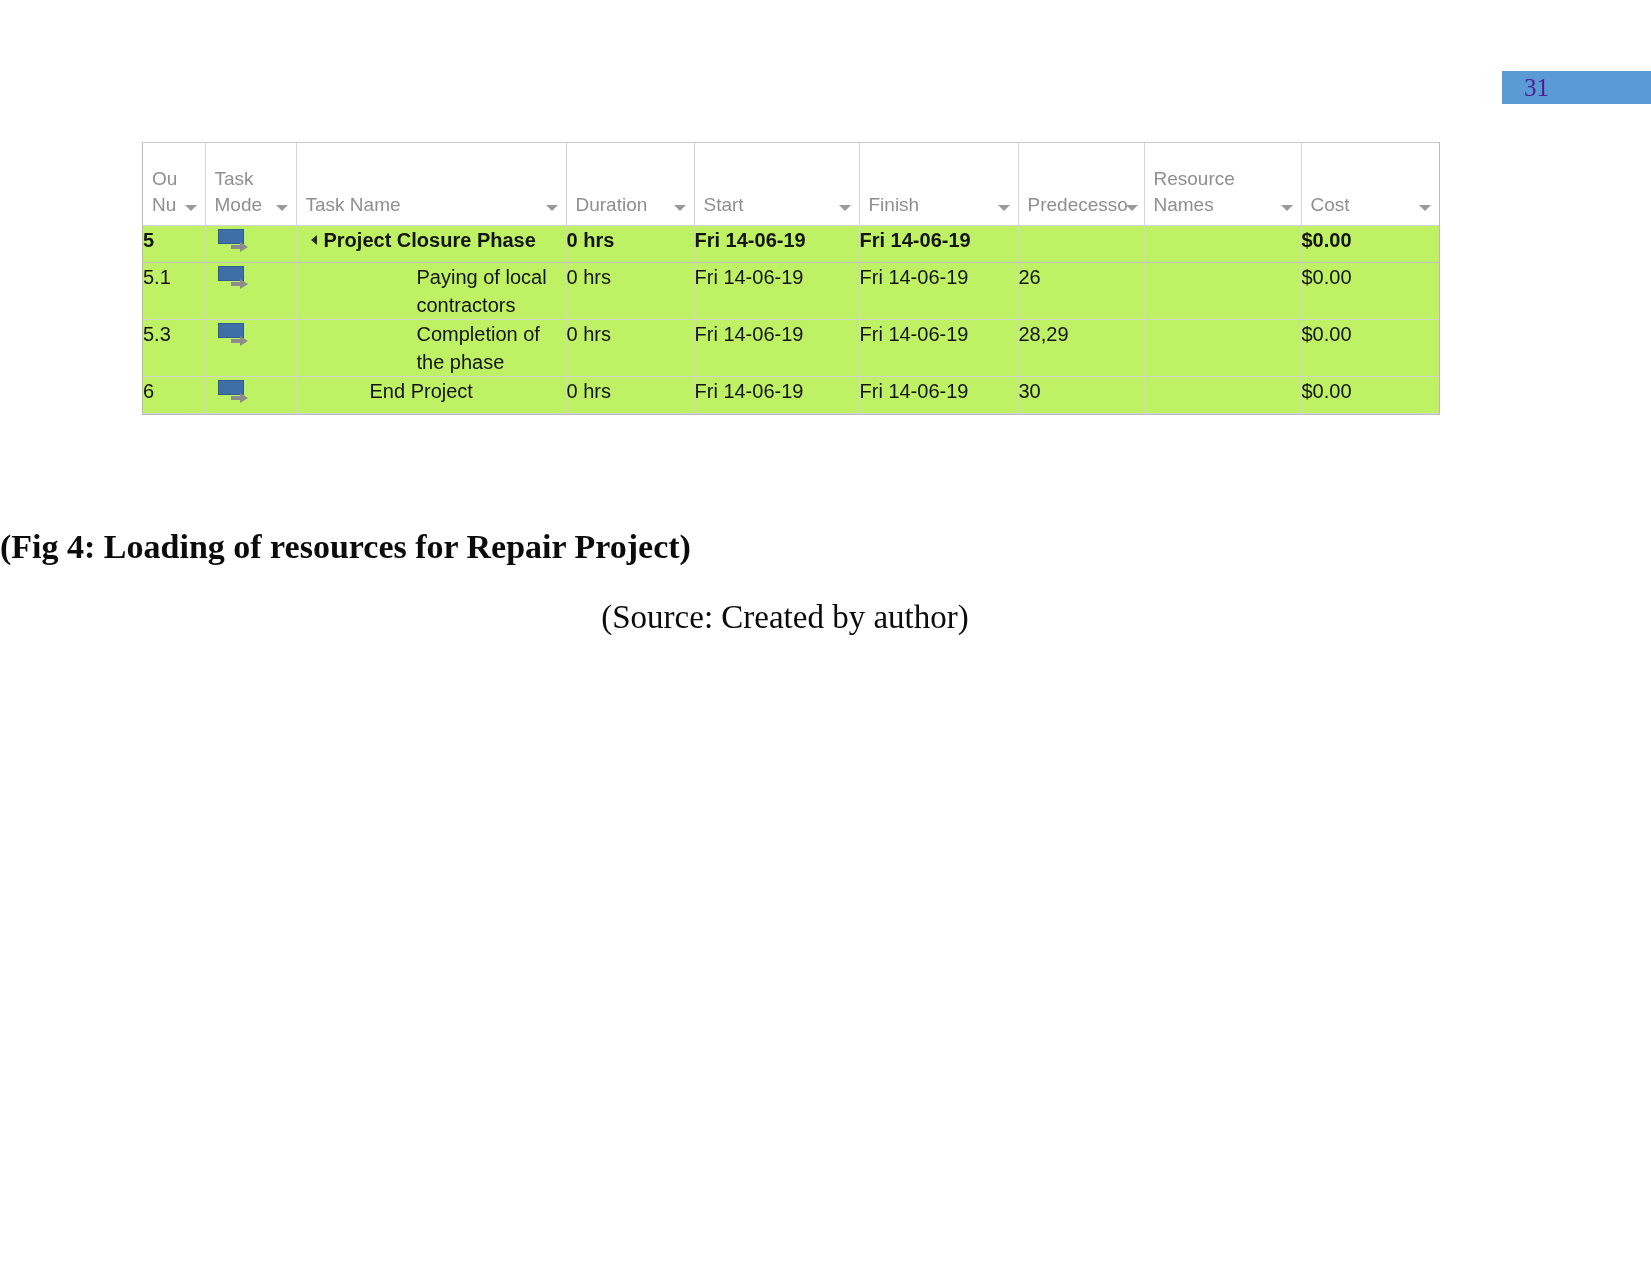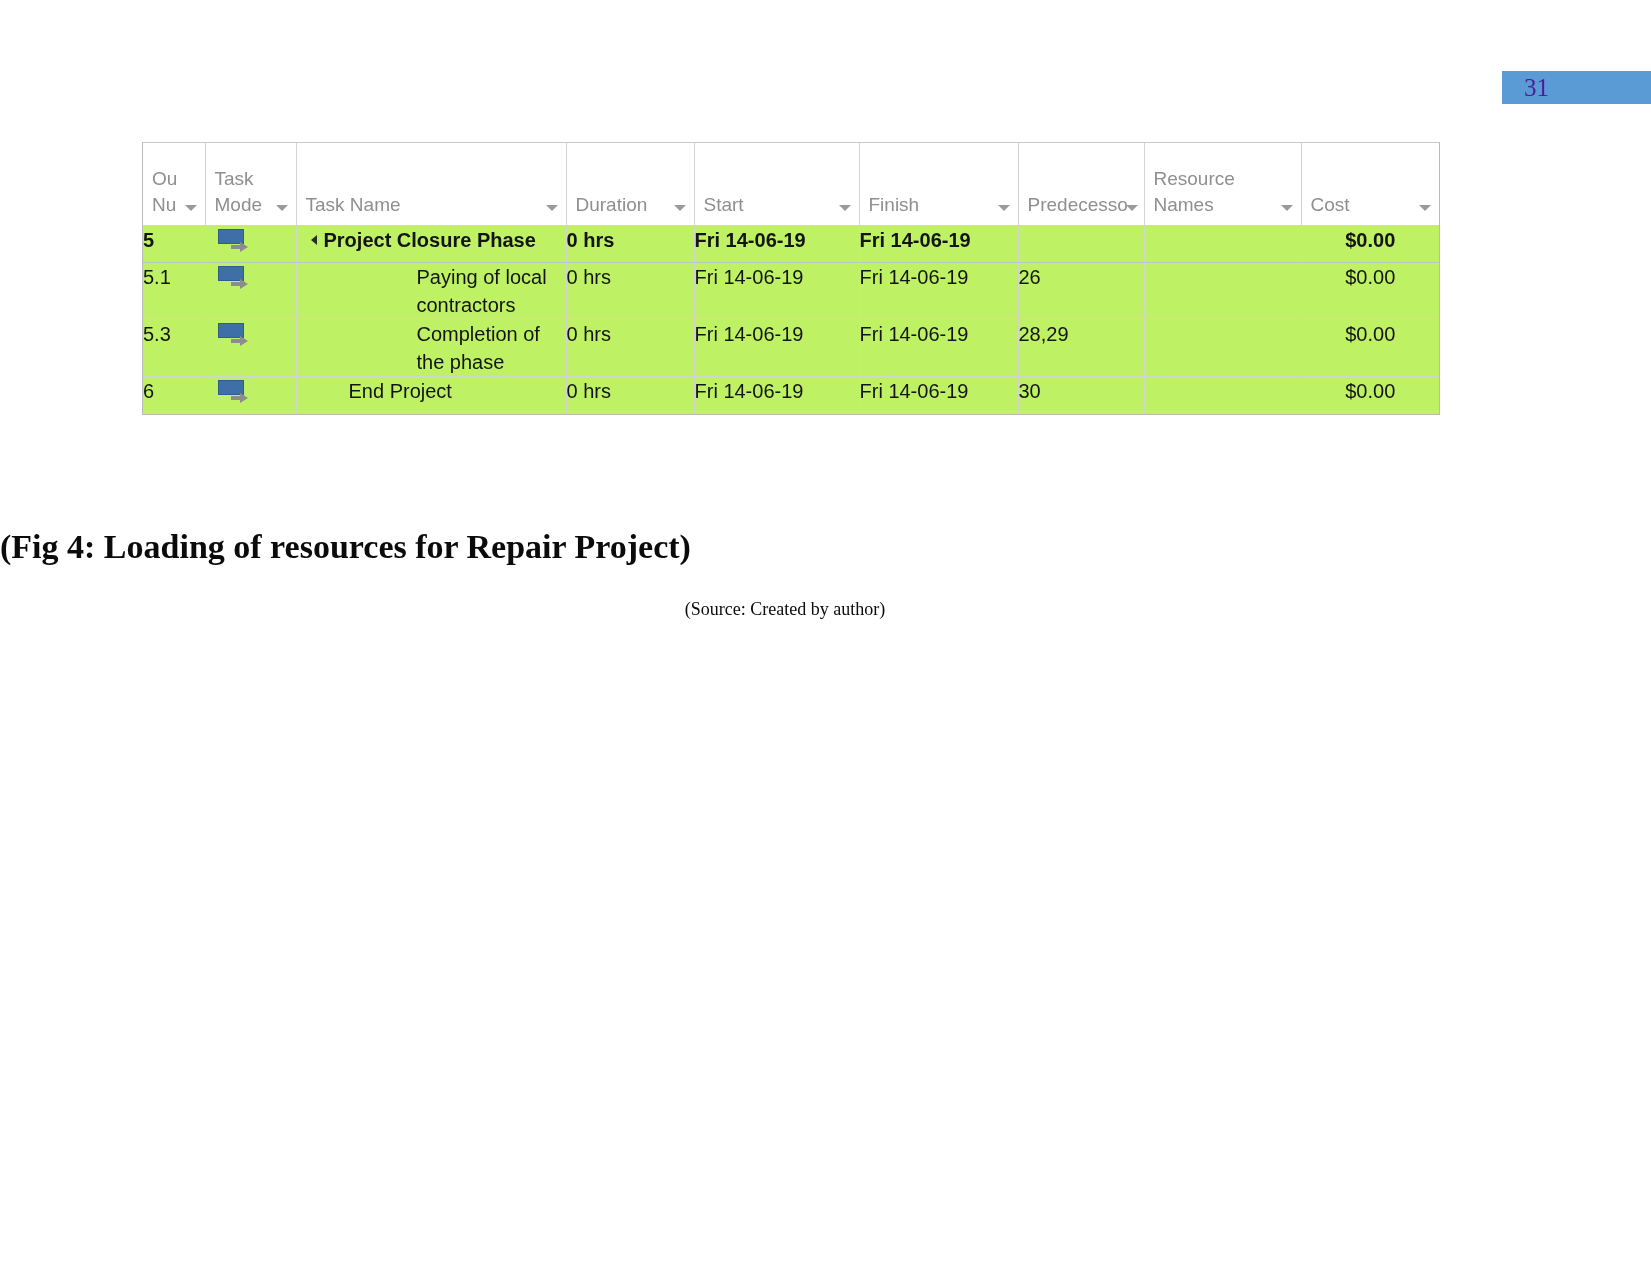--- a/index.html
+++ b/index.html
@@ -117,31 +117,31 @@
   }
   .th-arrow.inline-arrow { right: 6px; }
 
   tbody td {
     font-size: 20px;
     color: #141414;
     padding: 9px 0 9px 0;
     line-height: 28px;
   }
   td.cell-pad  { padding-left: 10px; padding-right: 6px; }
-  td.cell-cost { padding-right: 12px; text-align: center; }
+  td.cell-cost { padding-right: 12px; text-align: left; }
   tr.summary-row td {
     font-weight: bold;
     border-bottom: 1px solid #c2c2c2;
   }
   tr.summary-row td.cell-name { font-weight: bold; }
 
   .task-name-cell { position: relative; }
   .task-label { display: inline-block; }
   .indent-0 { padding-left: 14px; }
-  .indent-1 { padding-left: 52px; }
+  .indent-1 { padding-left: 52px; margin-left: 21px; }
   .indent-2 { padding-left: 120px; }
   .collapse-tri {
     display: inline-block;
     width: 0;
     height: 0;
     border-top: 5px solid transparent;
     border-bottom: 5px solid transparent;
     border-right: 6px solid #2b2b2b;
     margin-right: 7px;
     vertical-align: middle;
@@ -200,21 +200,21 @@
     font-weight: bold;
     color: #0b0b0b;
   }
   .figure-source {
     position: absolute;
     left: 0;
     top: 599px;
     width: 1570px;
     text-align: center;
     font-family: "Liberation Serif", serif;
-    font-size: 18px;
+    font-size: 33px;
     color: #0b0b0b;
   }
 </style>
 </head>
 <body>
 
 <div class="doc-header">
   <div class="page-badge" style="background: rgb(91, 155, 213);">31</div>
 </div>
 

